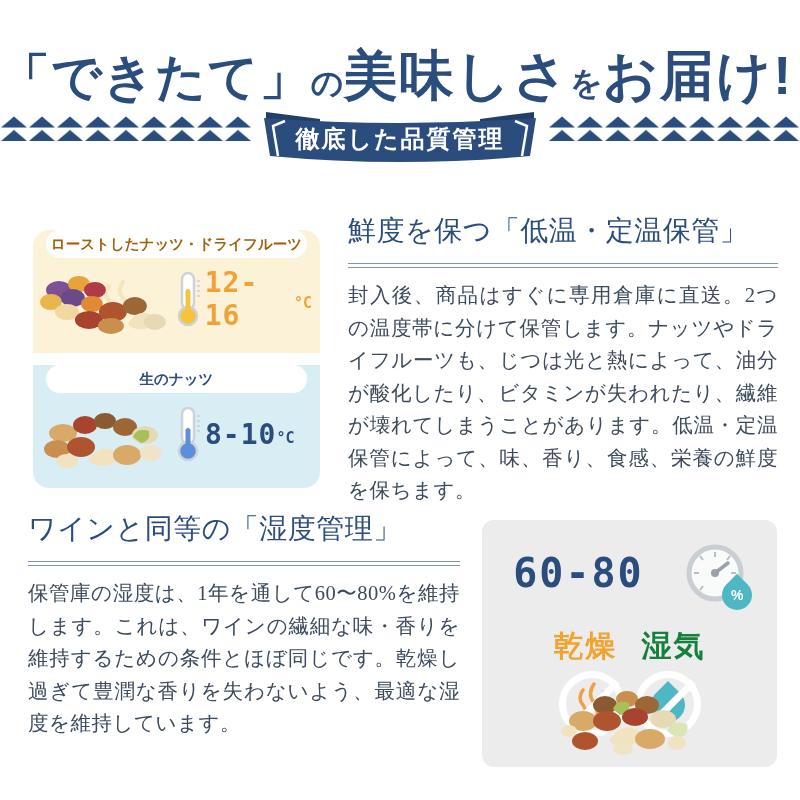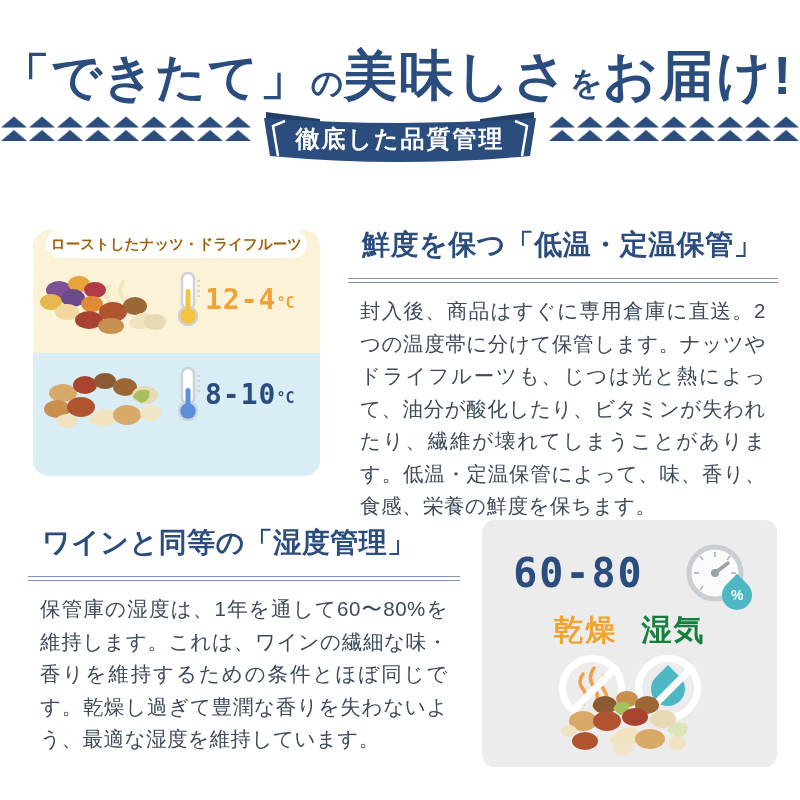--- a/index.html
+++ b/index.html
@@ -42,48 +42,48 @@
   }
   .temp-unit{
     font-family:"DejaVu Sans Mono","Liberation Mono",monospace;
     font-weight:bold;font-size:15px;align-self:center;margin-top:8px;
   }
   .roasted .temp-value,.roasted .temp-unit{color:#f0a237;}
   .raw .temp-value,.raw .temp-unit{color:#2b4d7d;}
   .text-col-1{position:absolute;left:348px;top:212px;width:430px;}
   .text-col-2{position:absolute;left:28px;top:510px;width:432px;}
   .sec-heading{
-    margin:14px;color:#2b4d7d;font-weight:bold;font-size:28px;letter-spacing:0.5px;white-space:nowrap;
+    margin:0;color:#2b4d7d;font-weight:normal;font-size:28px;letter-spacing:0.5px;white-space:nowrap;
   }
   .dbl-divider{
     margin-top:13px;margin-bottom:11px;height:3px;
     border-top:1px solid #7b95b3;border-bottom:1px solid #7b95b3;
   }
   .sec-body{
-    margin:12px;color:#3b4a5c;font-size:20.5px;line-height:32.5px;
-    letter-spacing:0.5px;text-align:justify;font-weight:500;
+    margin:0;color:#3b4a5c;font-size:20.5px;line-height:32.5px;
+    letter-spacing:0.5px;text-align:justify;font-weight:500;font-family:Liberation Serif, serif;
   }
   
   .humidity-card{
     position:absolute;left:482px;top:520px;width:295px;height:247px;
     background:#ececed;border-radius:12px;
   }
   .range-row{display:flex;justify-content:center;align-items:center;margin-top:22px;gap:32px;}
   .range-value{
     font-family:"DejaVu Sans Mono","Liberation Mono",monospace;font-weight:bold;
     font-size:40px;color:#2b4d7d;letter-spacing:2px;
   }
   .gauge-wrap{position:relative;width:62px;height:62px;margin-left:8px;}
   .gauge-drop{
     position:absolute;right:-6px;bottom:-6px;width:30px;height:30px;background:#4db8c4;
     border-radius:0 50% 50% 50%;transform:rotate(45deg);
     display:flex;align-items:center;justify-content:center;
   }
   .gauge-drop span{transform:rotate(-45deg);color:#ffffff;font-weight:bold;font-size:14px;}
-  .hum-labels{display:flex;justify-content:center;gap:24px;margin-top:6px;}
+  .hum-labels{display:flex;justify-content:center;gap:24px;margin-top:22px;}
   .hum-labels span{font-size:30px;font-weight:bold;letter-spacing:2px;}
   .dry-label{color:#f2a32e;}
   .moisture-label{color:#15803d;}
   .nosigns{display:flex;justify-content:center;gap:10px;margin-top:4px;}
   .nosign{
     position:relative;width:66px;height:66px;border:7px solid #ffffff;border-radius:50%;
     display:flex;align-items:center;justify-content:center;box-sizing:border-box;
   }
   .nosign .slash{
     position:absolute;left:26px;top:-5px;width:7px;height:62px;background:#ffffff;
@@ -157,26 +157,27 @@
         </svg>
         <svg width="26" height="56" viewBox="0 0 26 56">
           <rect x="7" y="2" width="12" height="36" rx="6" fill="#ffffff" stroke="#cdd2d8" stroke-width="2.5"></rect>
           <circle cx="13" cy="45" r="9" fill="#f5c33e" stroke="#cdd2d8" stroke-width="2.5"></circle>
           <rect x="10.5" y="18" width="5" height="26" rx="2.5" fill="#f5c33e"></rect>
           <line x1="22" y1="10" x2="25" y2="10" stroke="#c9ced6" stroke-width="1.5"></line>
           <line x1="22" y1="15" x2="25" y2="15" stroke="#c9ced6" stroke-width="1.5"></line>
           <line x1="22" y1="20" x2="25" y2="20" stroke="#c9ced6" stroke-width="1.5"></line>
           <line x1="22" y1="25" x2="25" y2="25" stroke="#c9ced6" stroke-width="1.5"></line>
         </svg>
-        <span class="temp-value">12-4</span>
+        <span class="temp-value">12-16</span>
         <span class="temp-unit">°C</span>
       </div>
     </div>
 
     <div class="temp-card raw">
+      <div class="pill">生のナッツ</div>
       <div class="temp-row">
         <svg width="138" height="78" viewBox="0 0 138 78">
           <ellipse cx="26" cy="38" rx="14" ry="9" fill="#d9a967"></ellipse>
           <ellipse cx="48" cy="30" rx="12" ry="9" fill="#a8432f"></ellipse>
           <ellipse cx="68" cy="26" rx="11" ry="8" fill="#8a5a33"></ellipse>
           <ellipse cx="88" cy="32" rx="12" ry="9" fill="#9c6635"></ellipse>
           <ellipse cx="108" cy="40" rx="13" ry="9" fill="#e8d9b5"></ellipse>
           <path d="M96 42 q4 -10 16 -6 q2 10 -8 12 Z" fill="#a8c05c"></path>
           <ellipse cx="20" cy="54" rx="13" ry="9" fill="#c98f4f"></ellipse>
           <ellipse cx="44" cy="52" rx="14" ry="10" fill="#b0532f"></ellipse>

